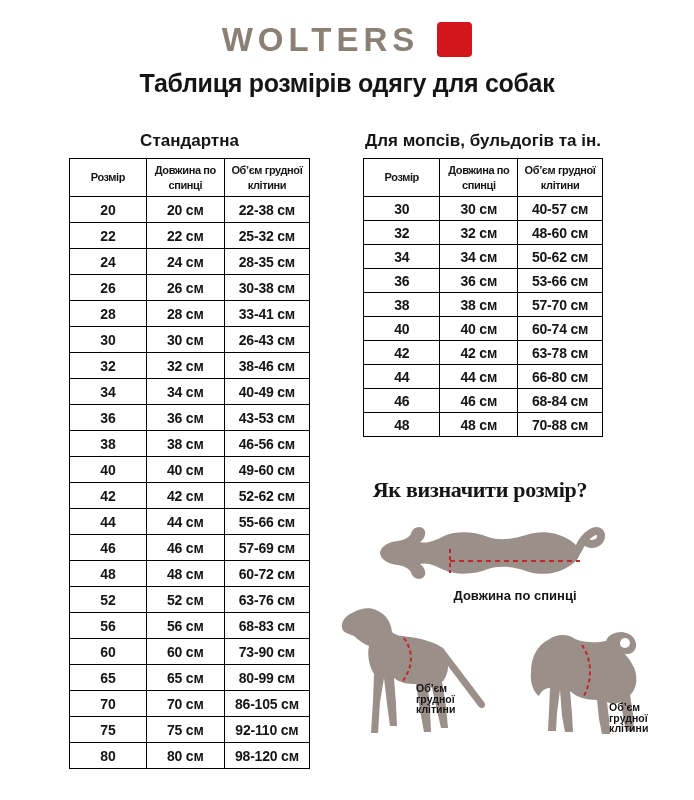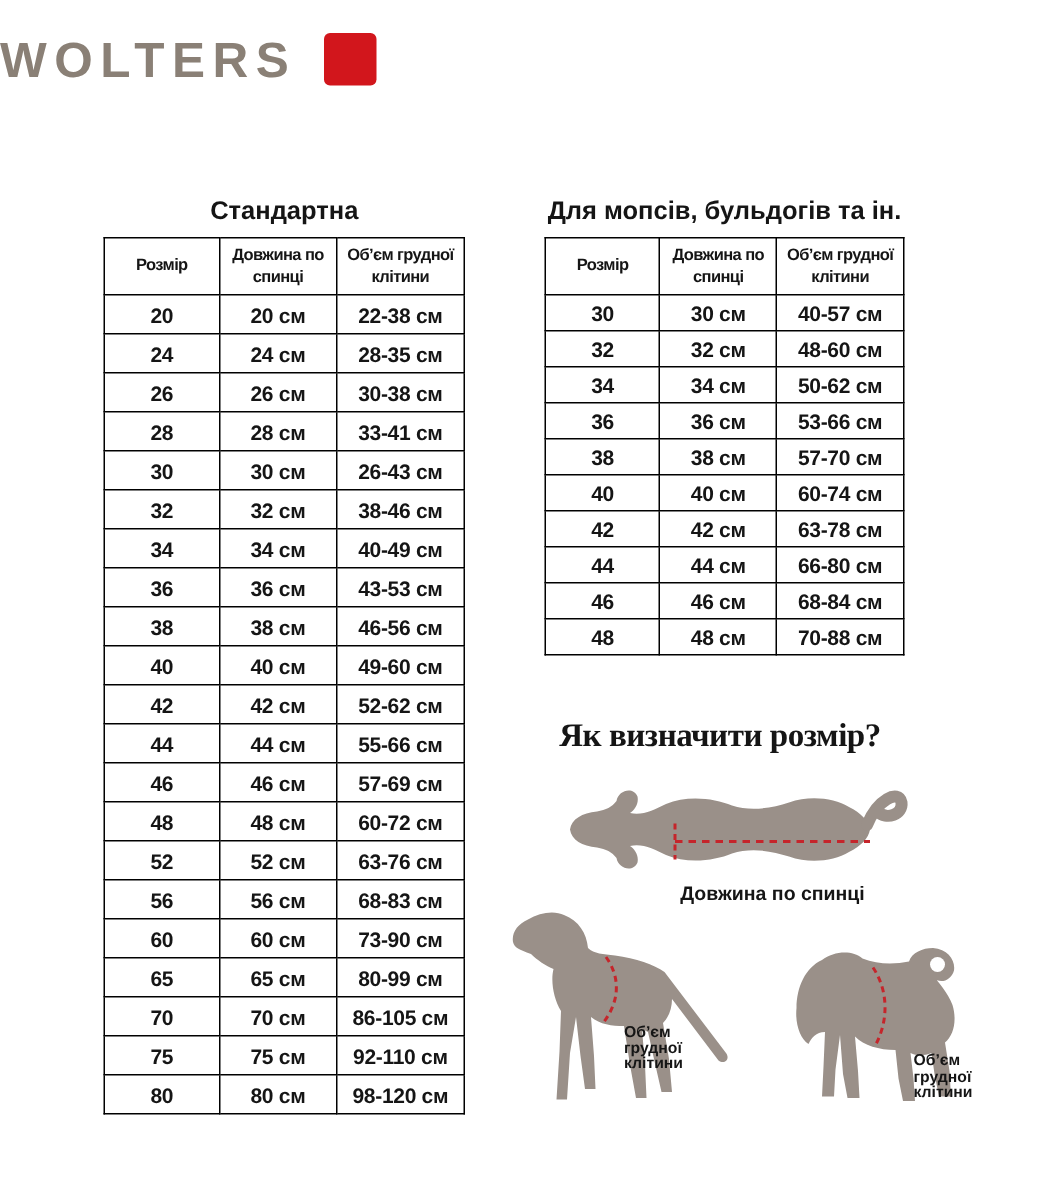--- a/index.html
+++ b/index.html
@@ -8,21 +8,21 @@
     --silhouette:#9a9089;
     --measure-red:#c5252b;
     --ink:#151515;
     --line:#000000;
   }
   *{margin:0;padding:0;box-sizing:border-box;}
   html,body{background:#ffffff;}
   body{font-family:"Liberation Sans",sans-serif;color:var(--ink);}
   .page{position:relative;width:694px;height:800px;background:#fff;overflow:hidden;}
 
-  .logo-row{position:absolute;top:22px;left:0;width:100%;display:flex;align-items:center;gap:18px;}
+  .logo-row{position:absolute;top:22px;left:0;width:100%;display:flex;justify-content:center;align-items:center;gap:18px;}
   .logo-text{font-size:33px;font-weight:700;letter-spacing:5px;color:var(--logo-gray);line-height:1;}
   .logo-square{width:35px;height:35px;background:var(--brand-red);border-radius:4px;}
 
   .page-title{position:absolute;top:69px;left:0;width:100%;text-align:center;font-size:25px;font-weight:700;color:var(--ink);letter-spacing:-0.3px;}
 
   .subtitle{position:absolute;font-size:17px;font-weight:700;text-align:center;color:var(--ink);}
   #subtitle-left{left:69px;top:131px;width:241px;}
   #subtitle-right{left:358px;top:131px;width:250px;}
 
   table{position:absolute;border-collapse:collapse;table-layout:fixed;background:#fff;}
@@ -51,20 +51,21 @@
 </head>
 <body>
 
 <div class="page">
 
   <div class="logo-row">
     <span class="logo-text">WOLTERS</span>
     <span class="logo-square"></span>
   </div>
 
+  <h1 class="page-title">Таблиця розмірів одягу для собак</h1>
 
   <div class="subtitle" id="subtitle-right">Для мопсів, бульдогів та ін.</div>
   <div class="subtitle" id="subtitle-left">Стандартна</div>
 
   <table id="table-left">
     <colgroup>
         <col class="c1">
         <col class="c2">
         <col class="c3">
       </colgroup>
@@ -75,20 +76,25 @@
 спинці</th>
           <th>Об’єм грудної
 клітини</th>
         </tr>
       </thead>
       <tbody>
         <tr>
           <td>20</td>
           <td>20 см</td>
           <td>22-38 см</td>
+        </tr>
+        <tr>
+          <td>22</td>
+          <td>22 см</td>
+          <td>25-32 см</td>
         </tr>
         <tr>
           <td>24</td>
           <td>24 см</td>
           <td>28-35 см</td>
         </tr>
         <tr>
           <td>26</td>
           <td>26 см</td>
           <td>30-38 см</td>

